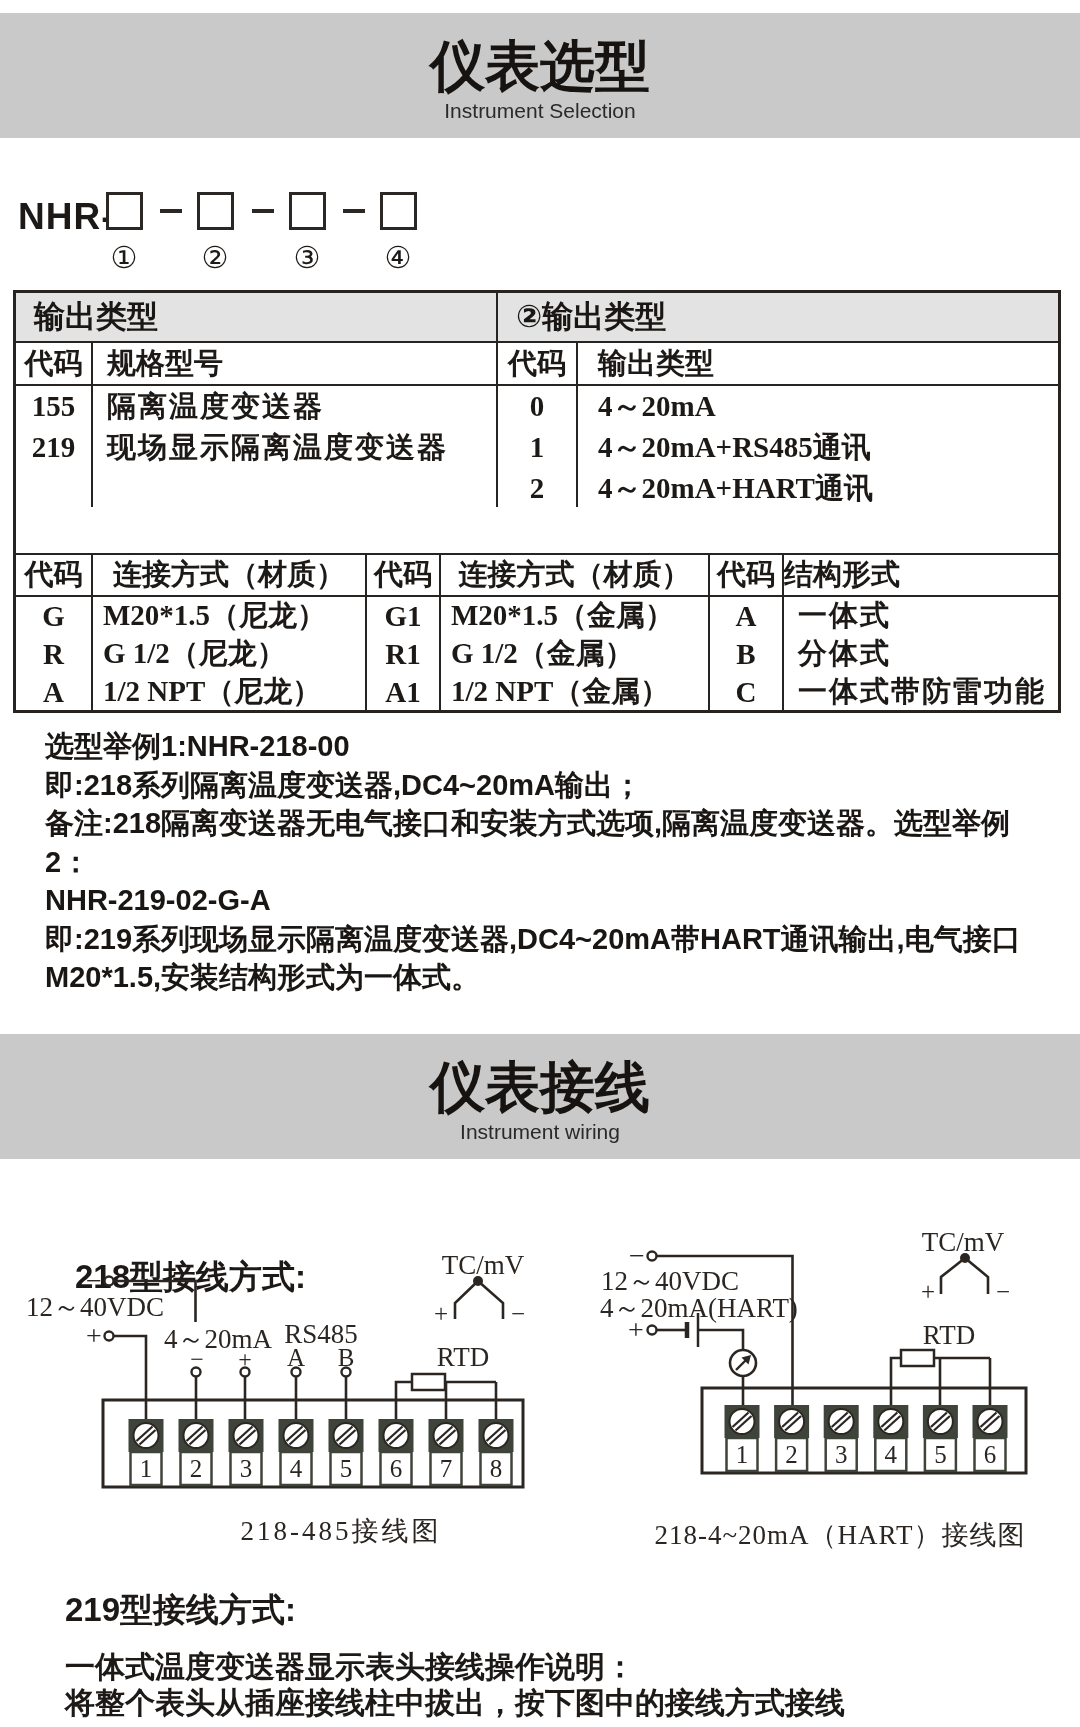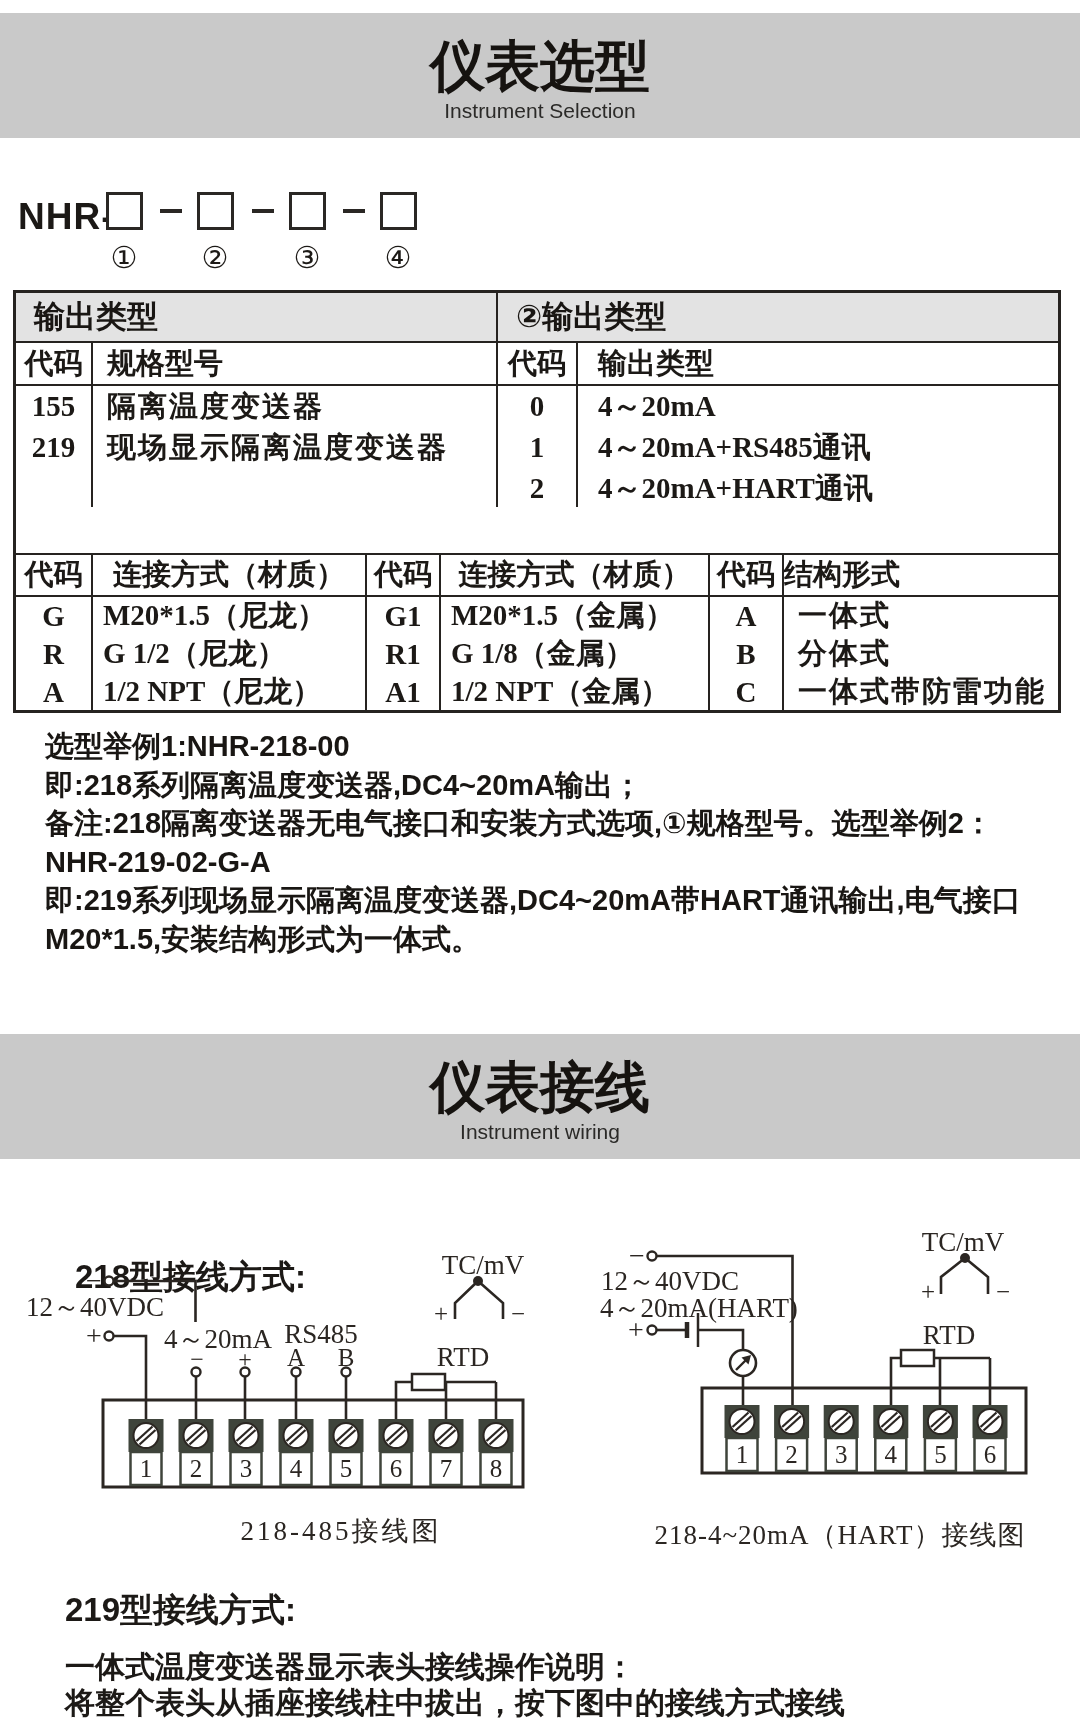--- a/index.html
+++ b/index.html
@@ -121,40 +121,40 @@
         <div class="line" style="height:38px;padding-left:10px;">G 1/2（尼龙）</div>
         <div class="line" style="height:38px;padding-left:10px;">1/2 NPT（尼龙）</div>
       </div>
       <div class="cell br dcol c" style="left:351px;width:74px;">
         <div class="line" style="height:38px;">G1</div>
         <div class="line" style="height:38px;">R1</div>
         <div class="line" style="height:38px;">A1</div>
       </div>
       <div class="cell br dcol" style="left:425px;width:269px;">
         <div class="line" style="height:38px;padding-left:10px;">M20*1.5（金属）</div>
-        <div class="line" style="height:38px;padding-left:10px;">G 1/8（金属）</div>
+        <div class="line" style="height:38px;padding-left:10px;">G 1/2（金属）</div>
         <div class="line" style="height:38px;padding-left:10px;">1/2 NPT（金属）</div>
       </div>
       <div class="cell br dcol c" style="left:694px;width:74px;">
         <div class="line" style="height:38px;">A</div>
         <div class="line" style="height:38px;">B</div>
         <div class="line" style="height:38px;">C</div>
       </div>
       <div class="cell dcol pl" style="left:768px;width:274px;">
         <div class="line" style="height:38px;">一体式</div>
         <div class="line" style="height:38px;">分体式</div>
         <div class="line" style="height:38px;">一体式带防雷功能</div>
       </div>
     </div>
   </div>
 
   <div class="abs notes">
     <div>选型举例1:NHR-218-00</div>
     <div>即:218系列隔离温度变送器,DC4~20mA输出；</div>
-    <div>备注:218隔离变送器无电气接口和安装方式选项,①规格型号。选型举例2：</div>
+    <div>备注:218隔离变送器无电气接口和安装方式选项,隔离温度变送器。选型举例2：</div>
     <div>NHR-219-02-G-A</div>
     <div>即:219系列现场显示隔离温度变送器,DC4~20mA带HART通讯输出,电气接口</div>
     <div>M20*1.5,安装结构形式为一体式。</div>
   </div>
 
   <div class="abs banner" style="top:1034px;">
     <div class="cn">仪表接线</div>
     <div class="en">Instrument wiring</div>
   </div>
 

